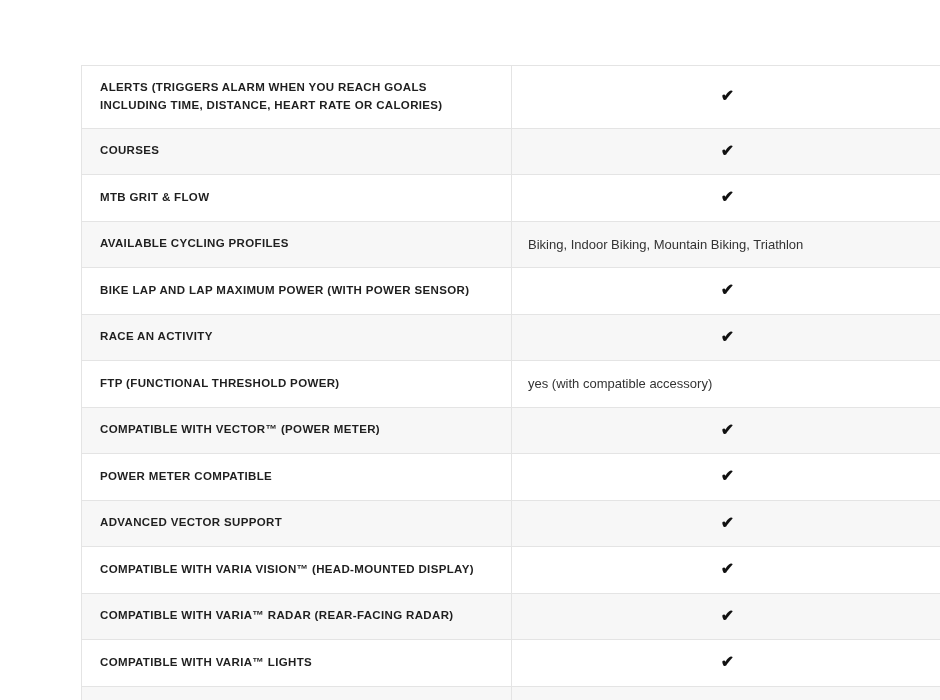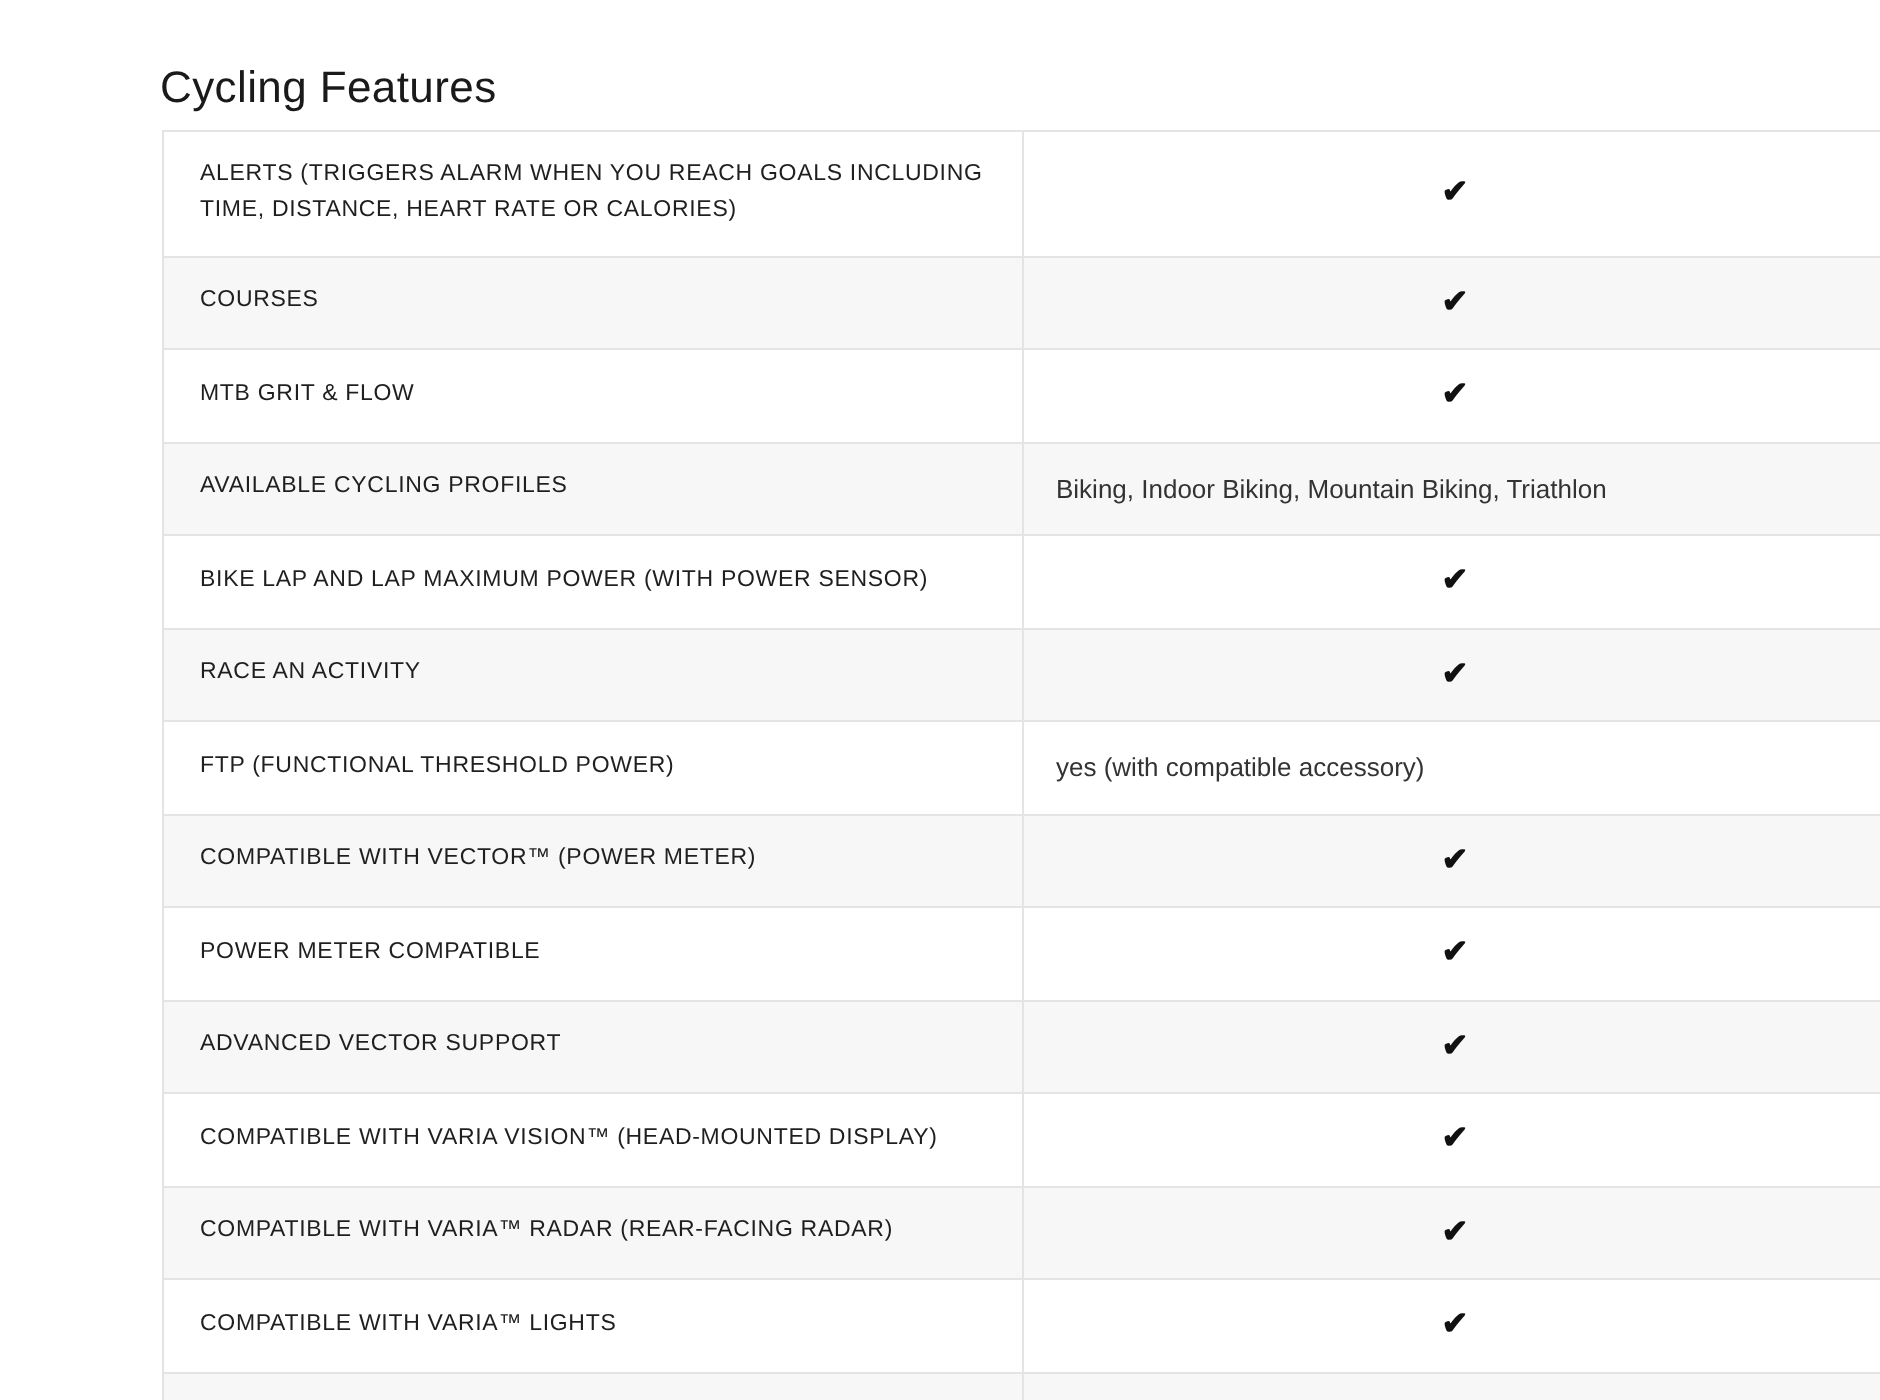--- a/index.html
+++ b/index.html
@@ -44,21 +44,21 @@
   }
   .spec-table td {
     border: 1px solid #e4e4e4;
     vertical-align: middle;
     padding: 0;
   }
   td.label-cell {
     width: 397px;
     padding: 13px 14px 13px 18px;
     font-size: 11.5px;
-    font-weight: normal;
+    font-weight: bold;
     letter-spacing: 0.35px;
     text-transform: uppercase;
     line-height: 1.55;
     color: #1f1f1f;
   }
   td.value-cell {
     width: 399px;
     padding: 13px 16px;
     font-size: 13px;
     color: #333333;
@@ -74,21 +74,20 @@
     line-height: 1;
     color: #111111;
     font-weight: bold;
   }
 </style>
 </head>
 <body>
 
 <div class="page">
 
-  <h1 class="page-title">Cycling Features</h1>
 
   <table class="spec-table">
     <tbody>
         <tr>
           <td class="label-cell">Alerts (triggers alarm when you reach goals including time, distance, heart rate or calories)</td>
           <td class="value-cell check"><span class="checkmark">✔</span></td>
         </tr>
         <tr class="alt">
           <td class="label-cell">Courses</td>
           <td class="value-cell check"><span class="checkmark">✔</span></td>

